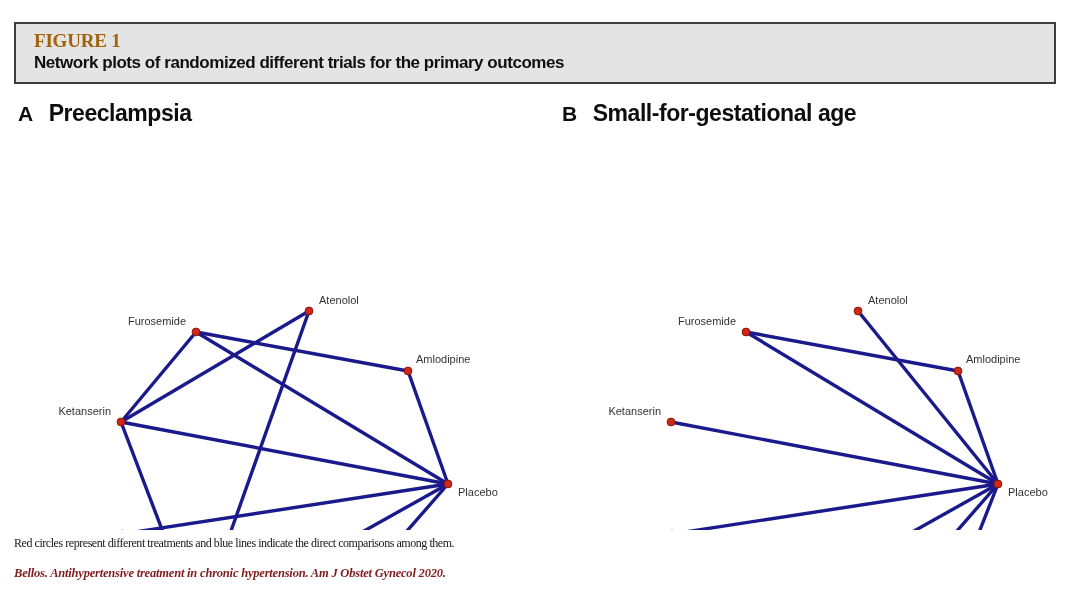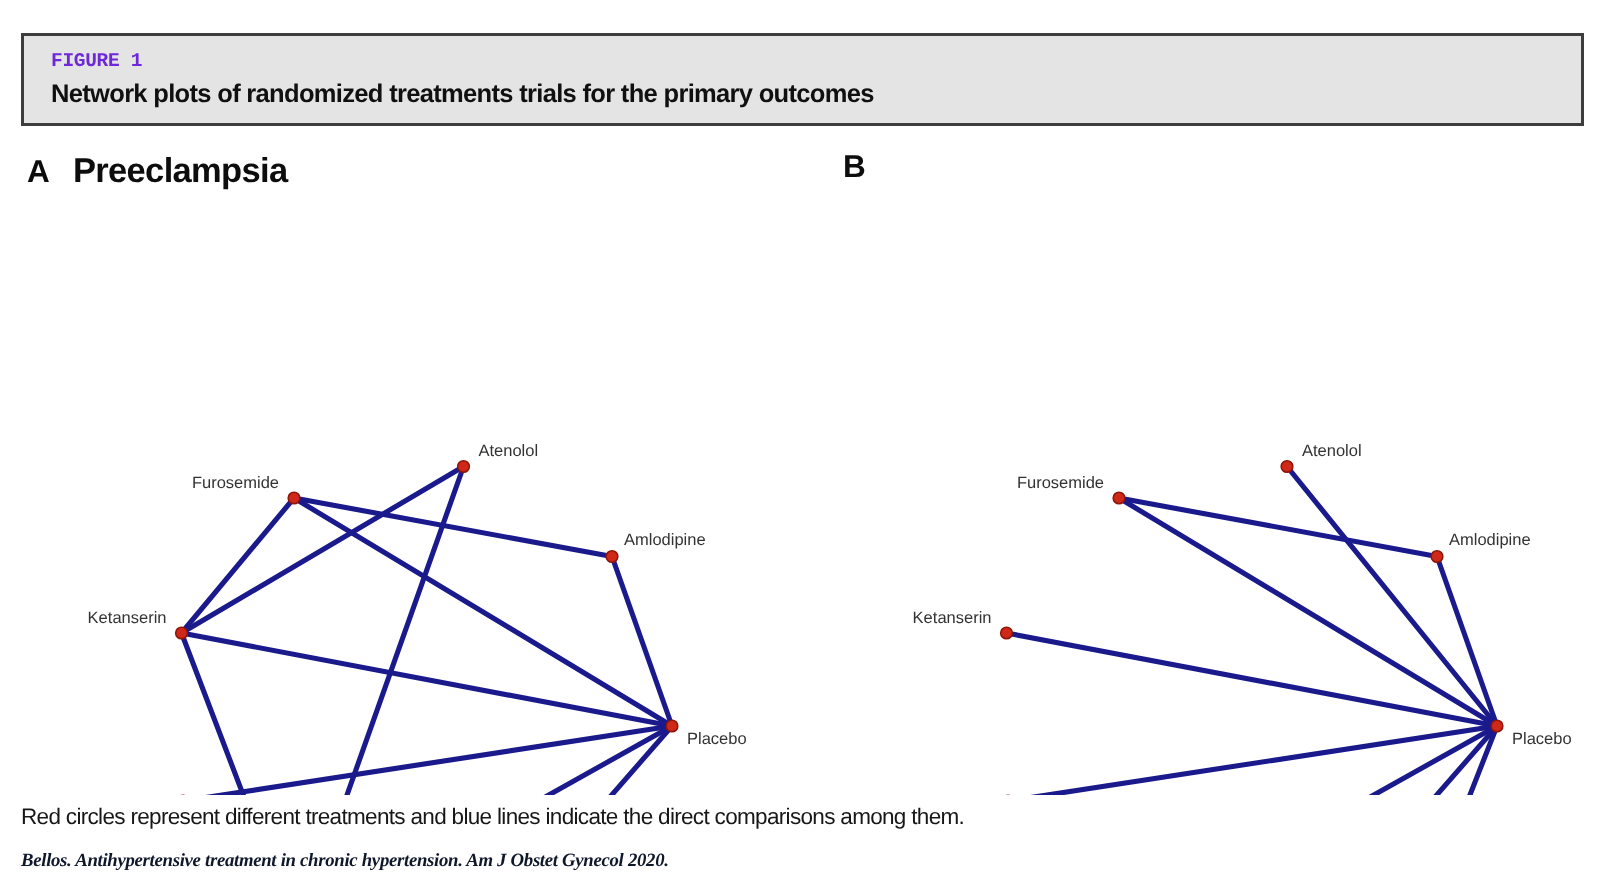--- a/index.html
+++ b/index.html
@@ -23,26 +23,26 @@
     left: 14px;
     top: 22px;
     width: 1042px;
     height: 62px;
     box-sizing: border-box;
     background: #e4e4e4;
     border: 2px solid #3d3d3d;
     padding: 8px 14px 0 18px;
   }
   .figure-kicker {
-    color: #6d28d9;
-    font-size: 13px;
+    color: #a16207;
+    font-size: 19px;
     font-weight: bold;
     letter-spacing: -0.2px;
     line-height: 17px;
-    font-family: Liberation Mono, monospace;
+    font-family: Liberation Serif, serif;
   }
   .figure-title {
     color: #101010;
     font-size: 17px;
     font-weight: bold;
     letter-spacing: -0.45px;
     line-height: 22px;
     margin-top: 3px;
     font-family: "Liberation Sans", sans-serif;
   }
@@ -86,51 +86,52 @@
     font-family: "Liberation Sans", sans-serif;
     font-size: 11px;
     fill: #333333;
   }
 
   
   .caption-main {
     position: absolute;
     left: 14px;
     top: 536px;
-    font-size: 15px;
+    font-size: 12px;
     letter-spacing: -0.45px;
     color: #171717;
-    font-family: Liberation Sans, sans-serif;
+    font-family: Liberation Serif, serif;
   }
   .caption-cite {
     position: absolute;
     left: 14px;
     top: 566px;
     font-size: 12.5px;
     font-style: italic;
     letter-spacing: -0.2px;
-    color: #0f172a;
+    color: #7f1d1d;
     font-family: "Liberation Serif", serif;
     font-weight: bold;
   }
 </style>
 </head>
 <body>
 
 <div class="figure-banner">
   <div class="figure-kicker">FIGURE 1</div>
-  <div class="figure-title">Network plots of randomized treatments trials for the primary outcomes</div>
+  <div class="figure-title">Network plots of randomized different trials for the primary outcomes</div>
 </div>
 
 <div class="panel-head a">
   <span class="panel-letter">A</span>
   <span class="panel-name">Preeclampsia</span>
 </div>
 <div class="panel-head b">
   <span class="panel-letter">B</span>
+  <span class="panel-name">Small-for-gestational age</span>
 </div>
 
 <div class="plot a">
   <svg id="svg-panel-0" viewBox="0 0 540 400">
       <g>
         <line x1="196" y1="202" x2="408" y2="241" stroke="#1a1a8c" stroke-width="3.4" class="edge"></line>
         <line x1="196" y1="202" x2="448" y2="354" stroke="#1a1a8c" stroke-width="3.4" class="edge"></line>
         <line x1="196" y1="202" x2="121" y2="292" stroke="#1a1a8c" stroke-width="3.4" class="edge"></line>
         <line x1="309" y1="181" x2="121" y2="292" stroke="#1a1a8c" stroke-width="3.4" class="edge"></line>
         <line x1="309" y1="181" x2="198" y2="494" stroke="#1a1a8c" stroke-width="3.4" class="edge"></line>

